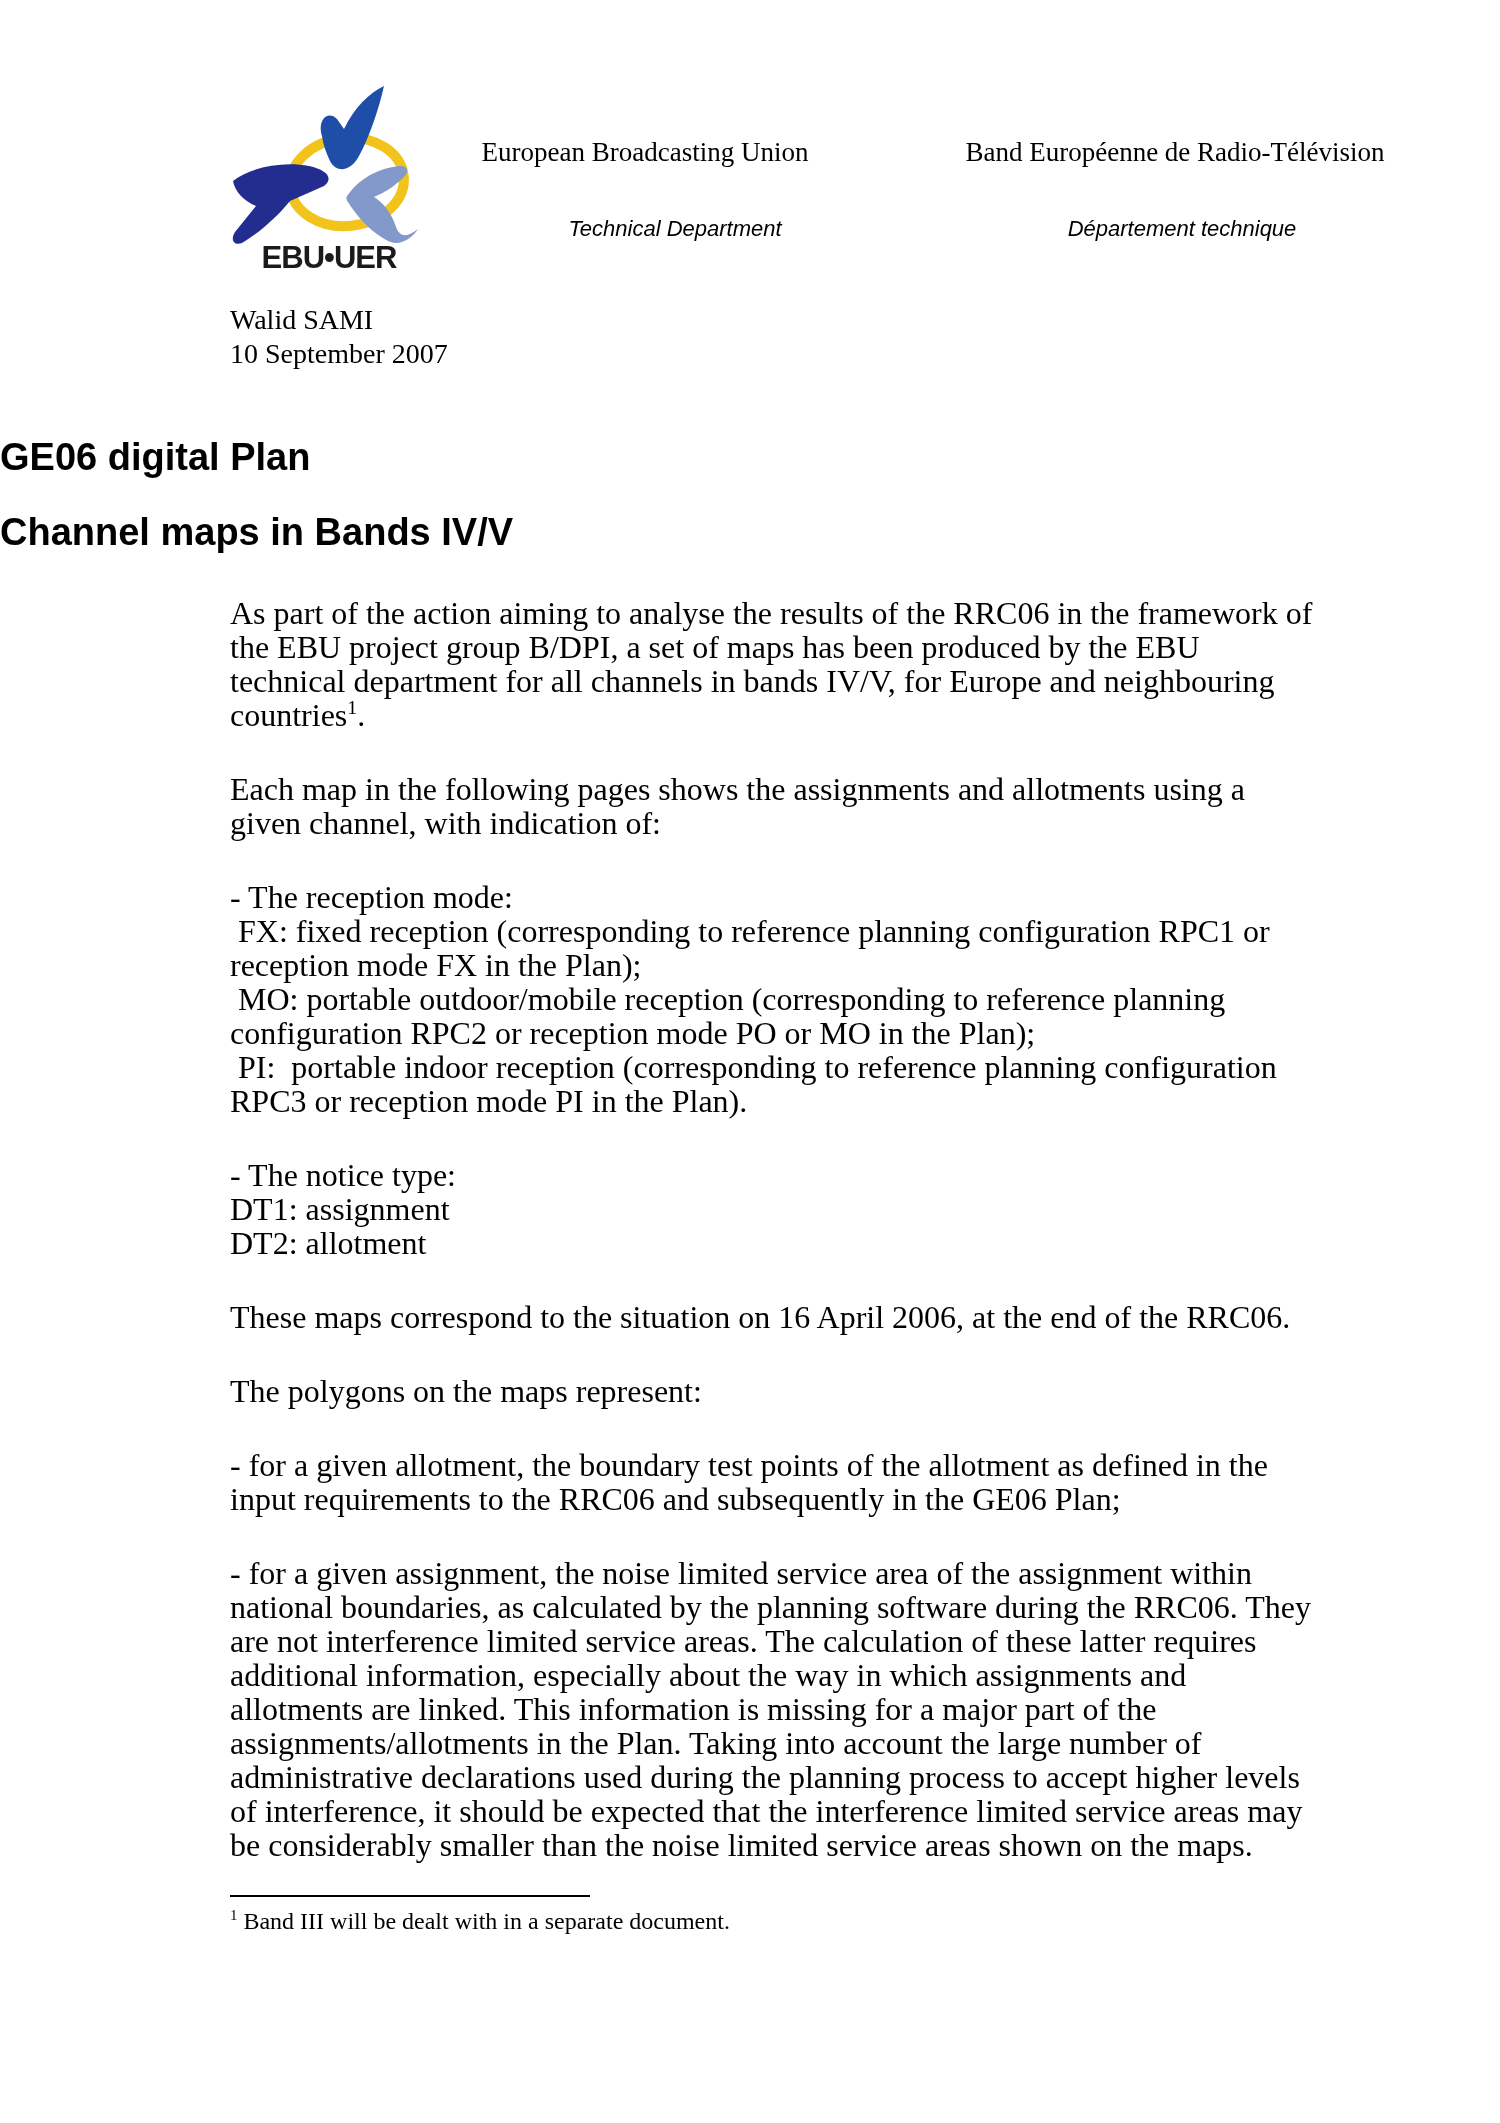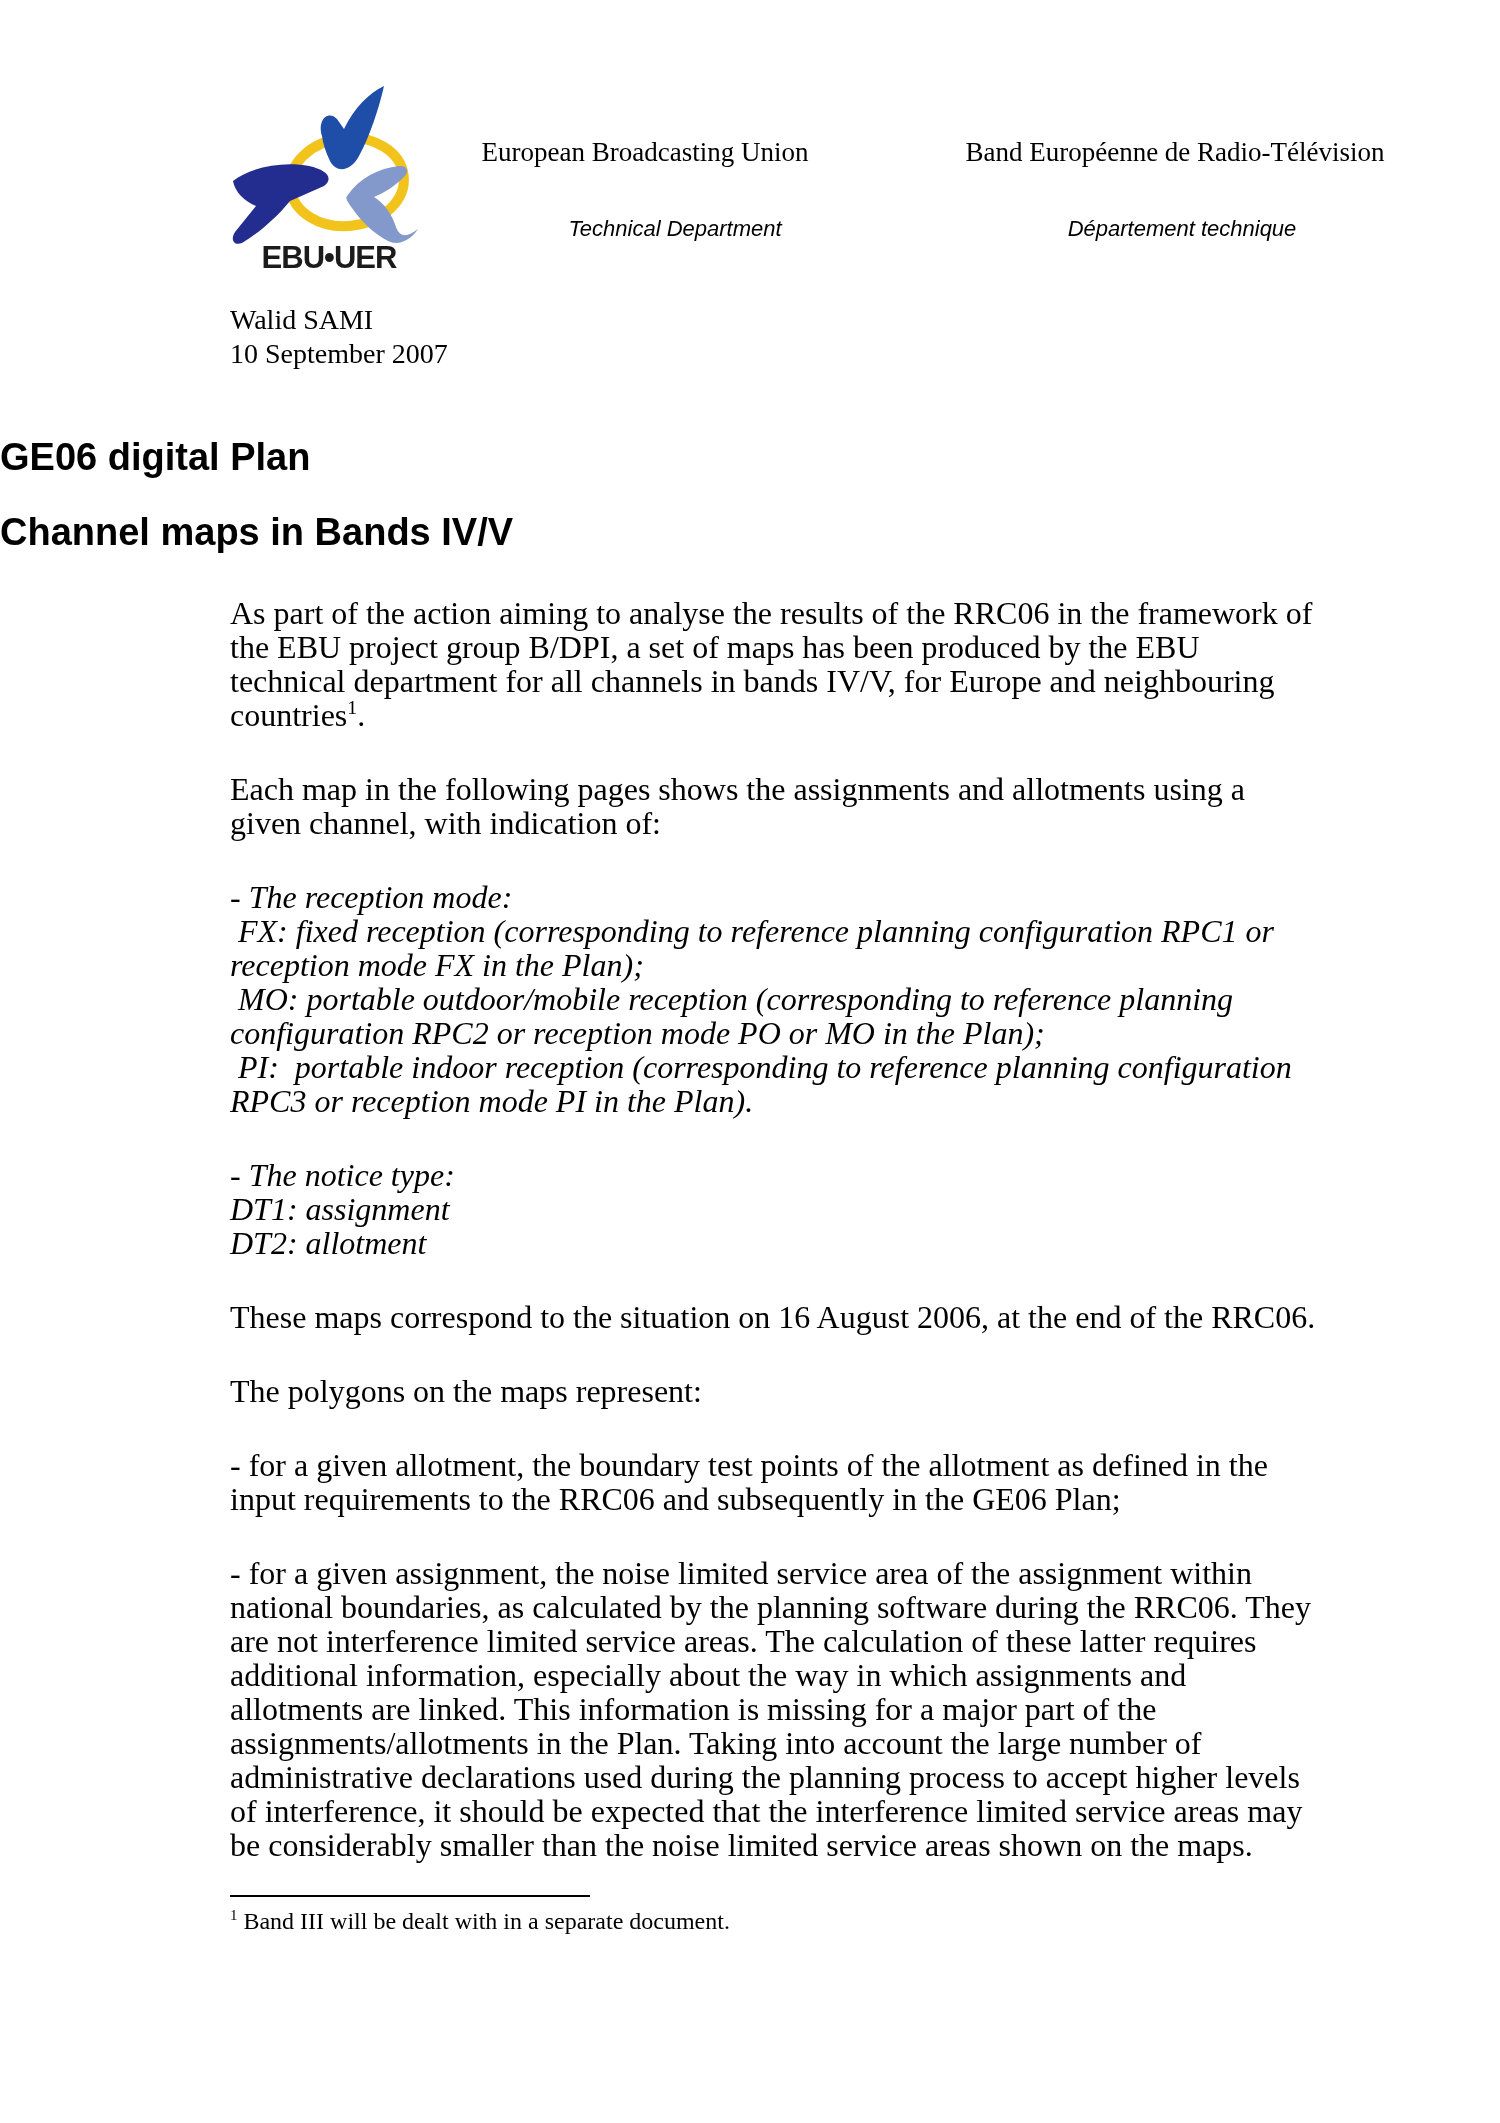--- a/index.html
+++ b/index.html
@@ -41,21 +41,21 @@
   }
   .title1 { top:436px; }
   .title2 { top:511px; }
 
   
   .body-block {
     position:absolute; left:230px; top:596px; width:1090px;
     font-size:32px; line-height:34px;
   }
   .body-block p { margin:0 0 40px 0; white-space:pre-wrap; }
-  .body-block .group { margin:0 0 40px 0;font-style:italic; }
+  .body-block .group { margin:0 0 40px 0; }
   .body-block .line { margin:0; white-space:pre-wrap; }
   .body-block p.last { margin-bottom:0; }
   sup.fn { font-size:0.62em; line-height:0; vertical-align:super; }
 
   
   .footnote-rule { position:absolute; left:230px; top:1895px; width:360px; height:2px; background:#000; }
   .footnote {
     position:absolute; left:230px; top:1906px; width:980px;
     font-size:24px; line-height:30px; white-space:pre-wrap;
   }
@@ -95,21 +95,21 @@
     <div class="line"> MO: portable outdoor/mobile reception (corresponding to reference planning configuration RPC2 or reception mode PO or MO in the Plan);</div>
     <div class="line"> PI:  portable indoor reception (corresponding to reference planning configuration RPC3 or reception mode PI in the Plan).</div>
   </div>
 
   <div class="group">
     <div class="line">- The notice type:</div>
     <div class="line">DT1: assignment</div>
     <div class="line">DT2: allotment</div>
   </div>
 
-  <p>These maps correspond to the situation on 16 August 2006, at the end of the RRC06.</p>
+  <p>These maps correspond to the situation on 16 April 2006, at the end of the RRC06.</p>
 
   <p>The polygons on the maps represent:</p>
 
   <p>- for a given allotment, the boundary test points of the allotment as defined in the input requirements to the RRC06 and subsequently in the GE06 Plan;</p>
 
   <p class="last">- for a given assignment, the noise limited service area of the assignment within national boundaries, as calculated by the planning software during the RRC06. They are not interference limited service areas. The calculation of these latter requires additional information, especially about the way in which assignments and allotments are linked. This information is missing for a major part of the assignments/allotments in the Plan. Taking into account the large number of administrative declarations used during the planning process to accept higher levels of interference, it should be expected that the interference limited service areas may be considerably smaller than the noise limited service areas shown on the maps.</p>
 </div>
 
 <div class="footnote-rule"></div>
 <div class="footnote"><sup class="fn">1</sup><span> Band III will be dealt with in a separate document.</span></div>

